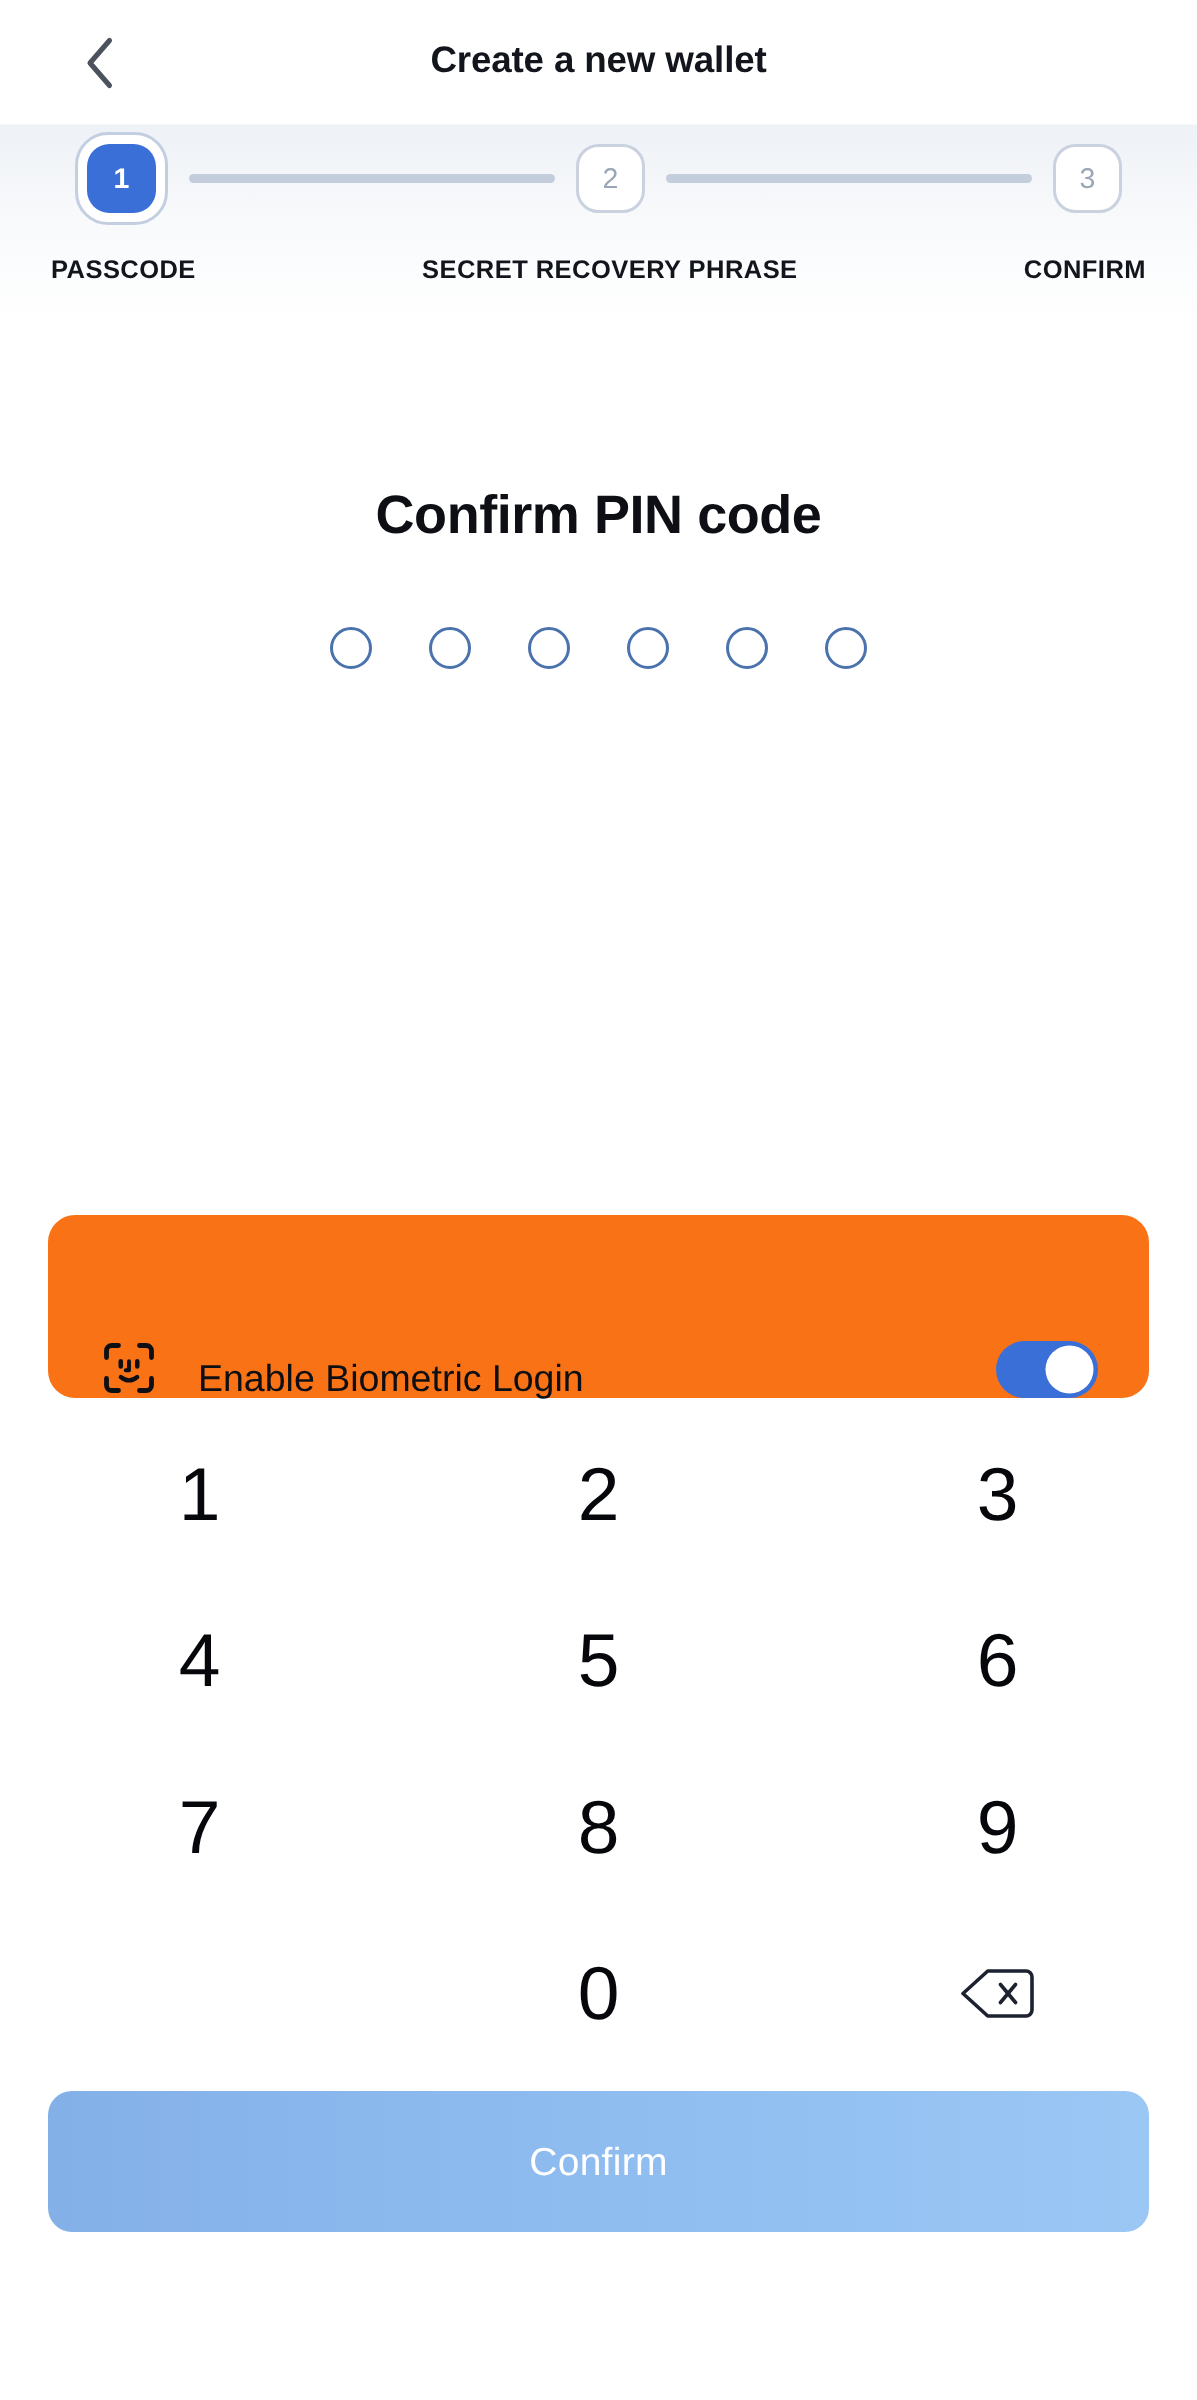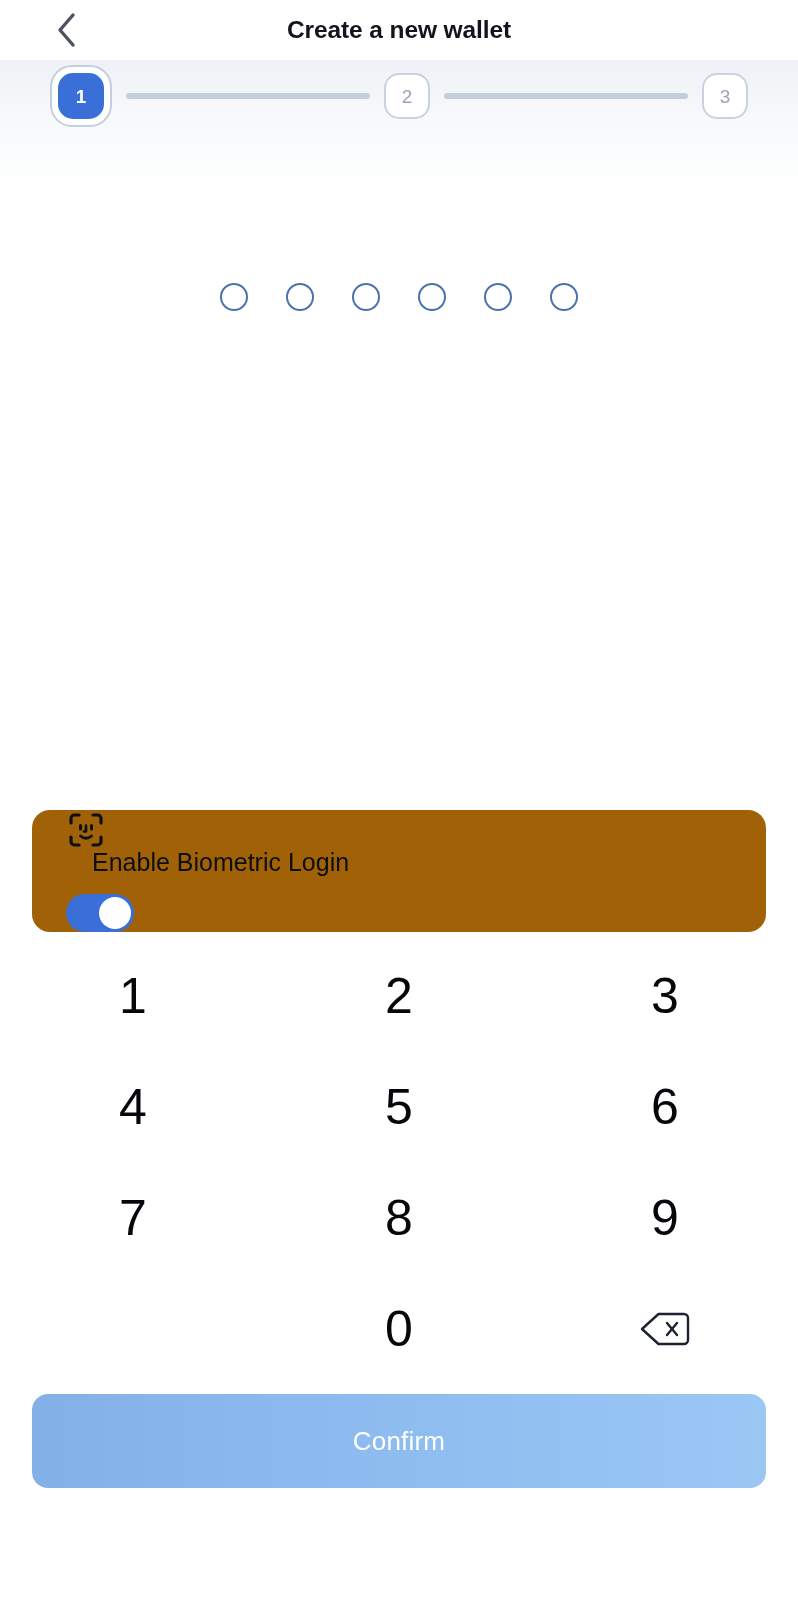--- a/index.html
+++ b/index.html
@@ -12,21 +12,21 @@
     height: 1600px;
     font-family: "Liberation Sans", sans-serif;
     -webkit-font-smoothing: antialiased;
     overflow: hidden;
     position: relative;
   }
 
   
   .app-header {
     position: relative;
-    height: 60px;
+    height: 83px;
     background: #ffffff;
     display: flex;
     align-items: center;
     justify-content: center;
     box-sizing: border-box;
   }
   .back-btn {
     position: absolute;
     left: 44px;
     top: 50%;
@@ -183,28 +183,27 @@
     background: transparent;
   }
 
   
   .biometric-card {
     position: absolute;
     left: 32px;
     right: 32px;
     top: 810px;
     height: 122px;
-    background: #a16207;
+    background: #f97316;
     border-radius: 18px;
     display: flex;
-    align-items: flex-start;
+    align-items: flex-end;
     padding: 0 34px;
     box-sizing: border-box;
     cursor: pointer;
-    flex-direction: column;
   }
   .faceid-icon {
     flex: 0 0 auto;
     width: 40px;
     height: 40px;
     display: flex;
     align-items: center;
     justify-content: center;
   }
   .biometric-label {
@@ -308,24 +307,30 @@
       </div>
       <div class="step-line"></div>
       <div class="step-node">
         <div class="node-idle">2</div>
       </div>
       <div class="step-line"></div>
       <div class="step-node">
         <div class="node-idle">3</div>
       </div>
     </div>
+    <div class="stepper-labels">
+      <div class="step-label">PASSCODE</div>
+      <div class="step-label">SECRET RECOVERY PHRASE</div>
+      <div class="step-label">CONFIRM</div>
+    </div>
   </div>
 </div>
 
 <div class="pin-section">
+  <h1 class="pin-title">Confirm PIN code</h1>
   <div class="pin-dots">
     <div class="pin-dot"></div>
     <div class="pin-dot"></div>
     <div class="pin-dot"></div>
     <div class="pin-dot"></div>
     <div class="pin-dot"></div>
     <div class="pin-dot"></div>
   </div>
 </div>
 

